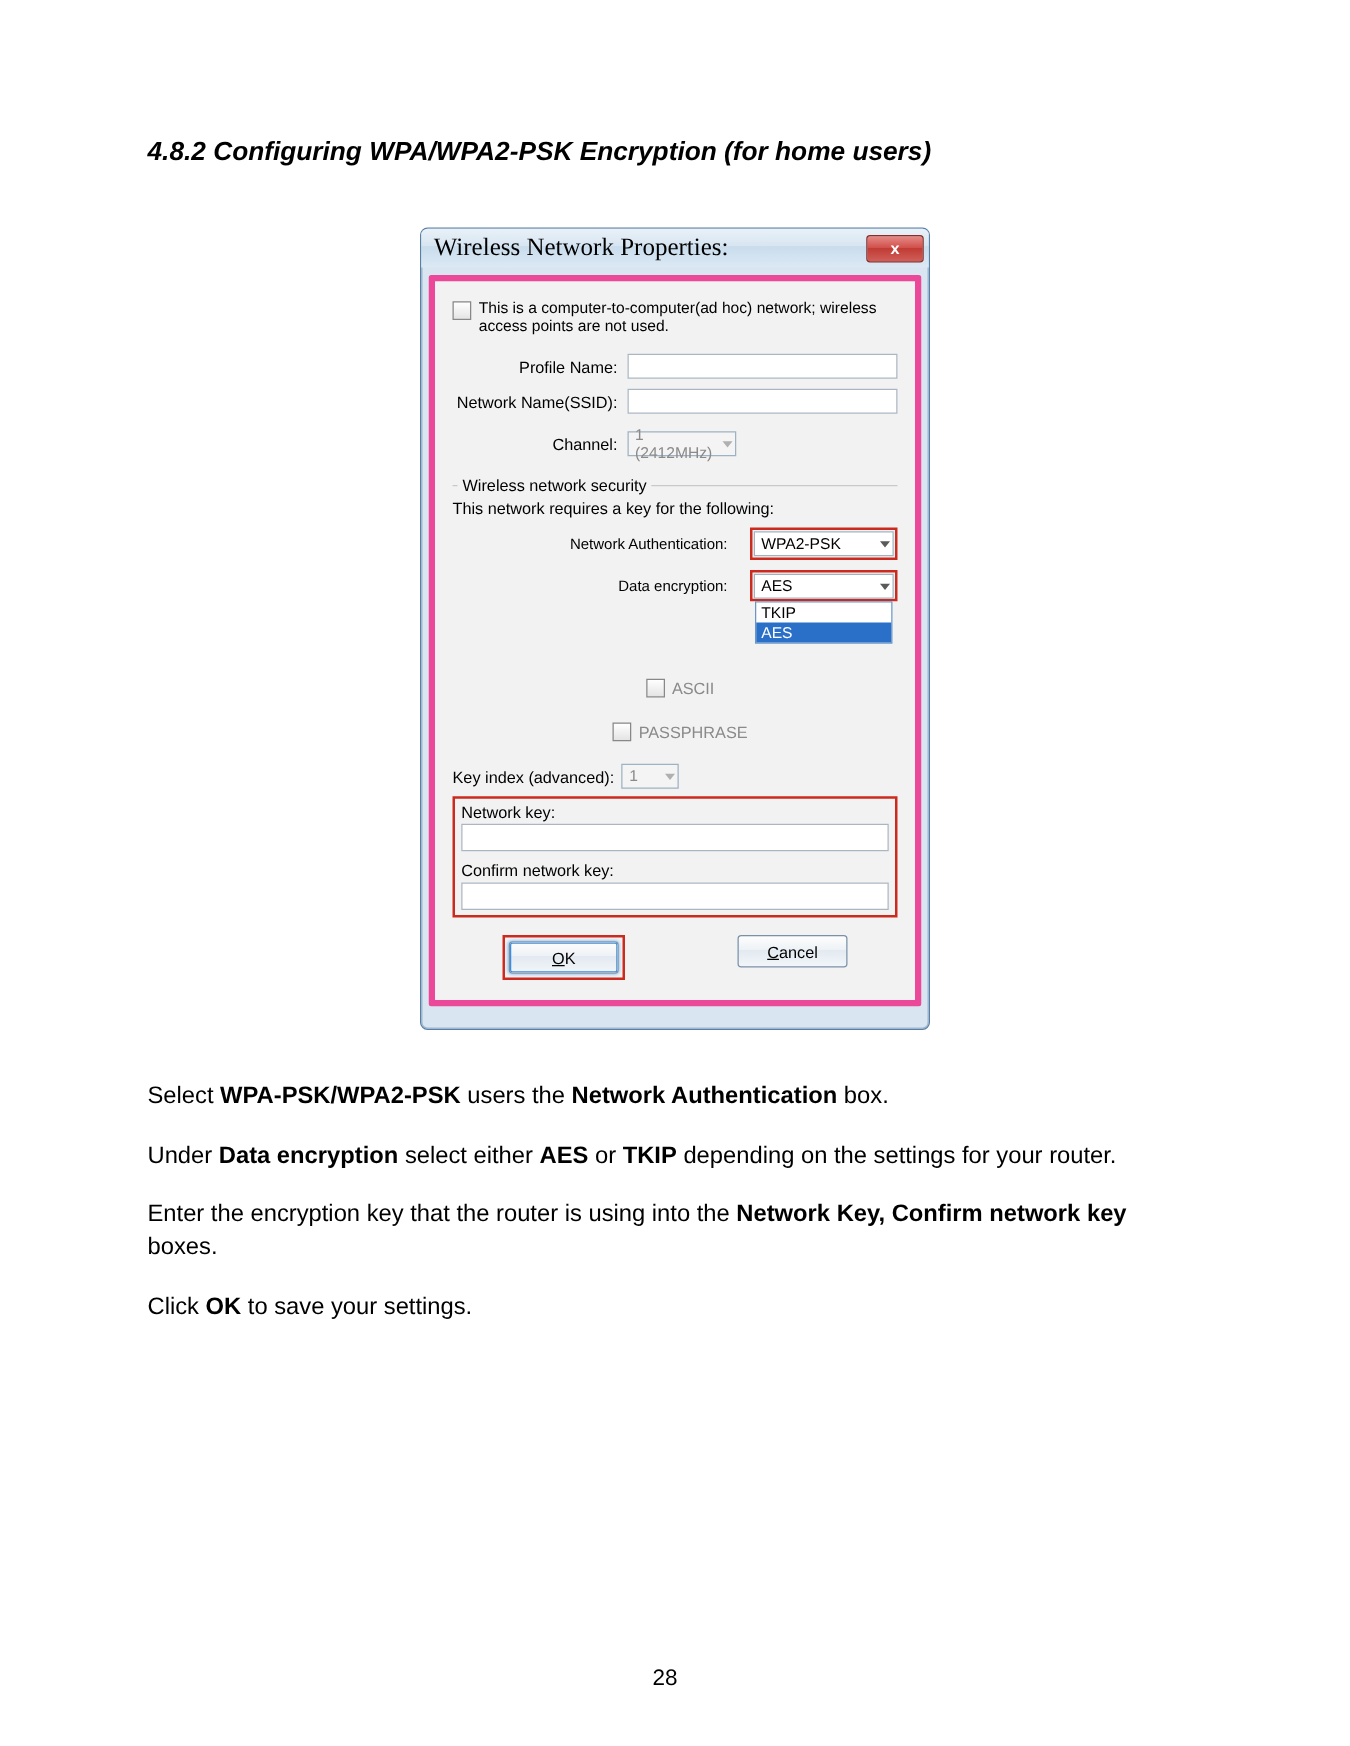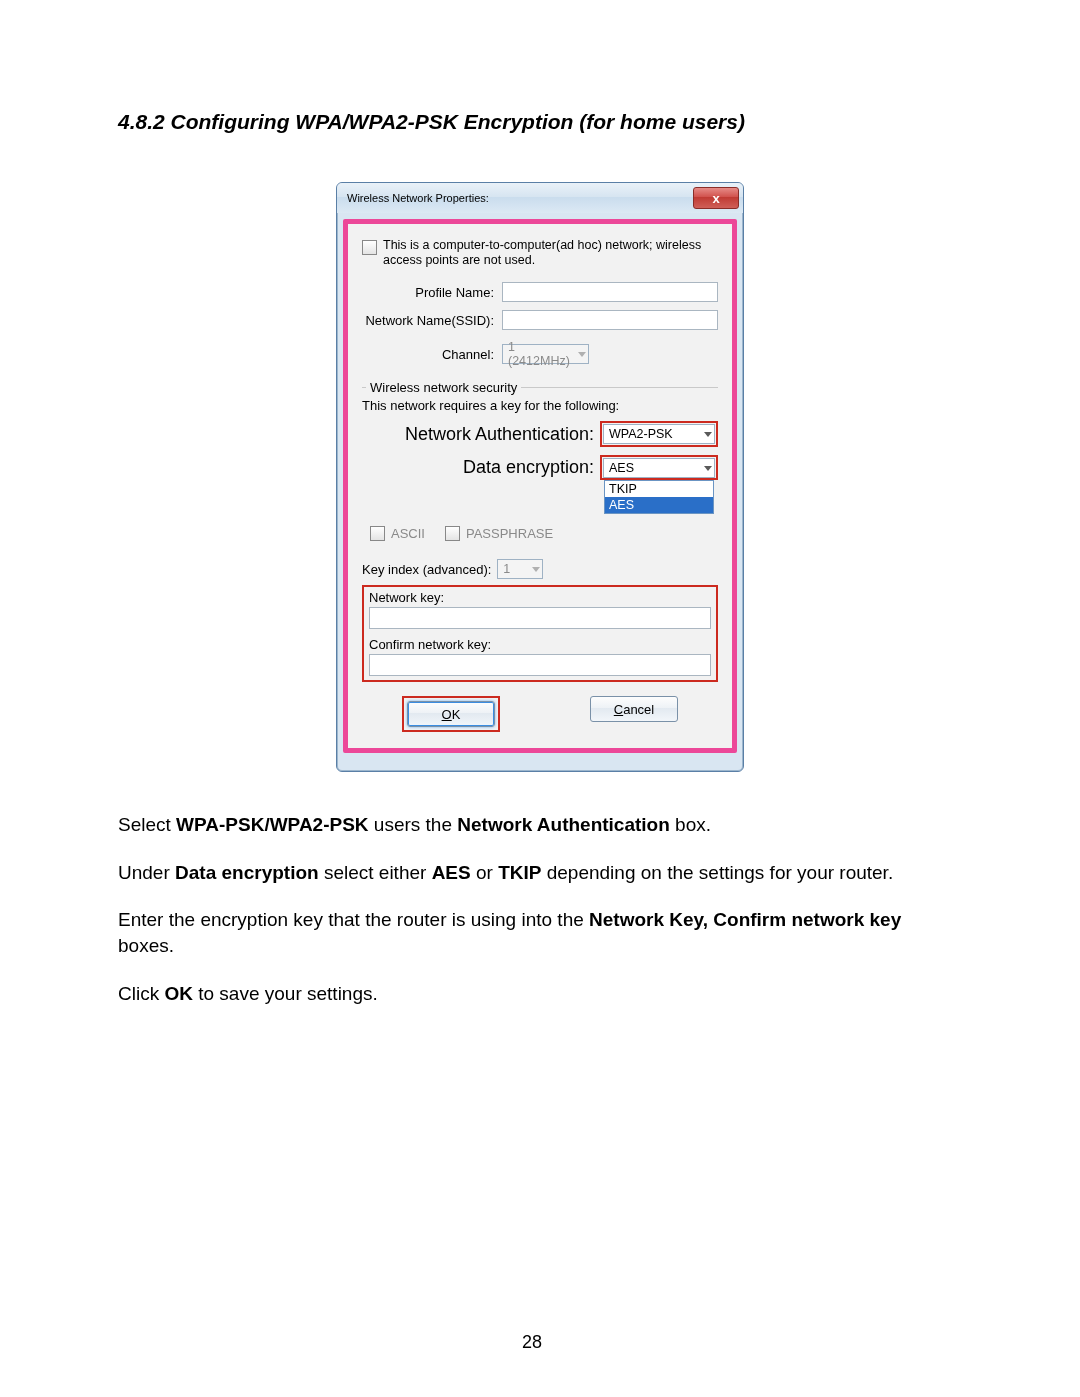--- a/index.html
+++ b/index.html
@@ -40,21 +40,22 @@
     display: flex;
     align-items: center;
     justify-content: space-between;
     padding: 4px 4px 4px 10px;
     background: linear-gradient(to bottom, #e9f1f8 0%, #d7e5f1 45%, #c9dced 46%, #dce9f4 100%);
     border-top-left-radius: 5px;
     border-top-right-radius: 5px;
   }
   .titlebar-title {
     color: #000;
-    font-size: 11px;
+    font-size: 20px;
+    font-family: Liberation Serif, serif;
   }
   .closebtn {
     width: 44px;
     height: 20px;
     background: linear-gradient(to bottom, #e68b87 0%, #d1514c 45%, #c03a33 46%, #cf5f58 100%);
     border: 1px solid #8a2d28;
     border-radius: 3px;
     color: #fff;
     font-weight: bold;
     font-size: 13px;
@@ -158,22 +159,22 @@
     box-sizing: border-box;
   }
   .auth-row, .enc-row {
     display: flex;
     align-items: center;
     margin-bottom: 8px;
   }
   .sec-label {
     flex: 1;
     text-align: right;
-    padding-right: 6px;
-    font-size: 18px;
+    padding-right: 18px;
+    font-size: 12px;
   }
   .sec-select {
     width: 112px;
   }
   .dropdown-open {
     position: relative;
   }
   .dropdown-panel {
     position: absolute;
     top: 21px;
@@ -342,21 +343,21 @@
                 <span>AES</span>
                 <span class="drop-tri"></span>
                 <div class="dropdown-panel">
                   <div class="dropdown-item">TKIP</div>
                   <div class="dropdown-item selected">AES</div>
                 </div>
               </div>
             </div>
           </div>
 
-          <div class="checks-row" style="margin-top:46px;">
+          <div class="checks-row" style="margin-top:62px;flex-direction:column;">
             <div class="check-item">
               <div class="chk"></div>
               <span>ASCII</span>
             </div>
             <div class="check-item">
               <div class="chk"></div>
               <span>PASSPHRASE</span>
             </div>
           </div>
 

